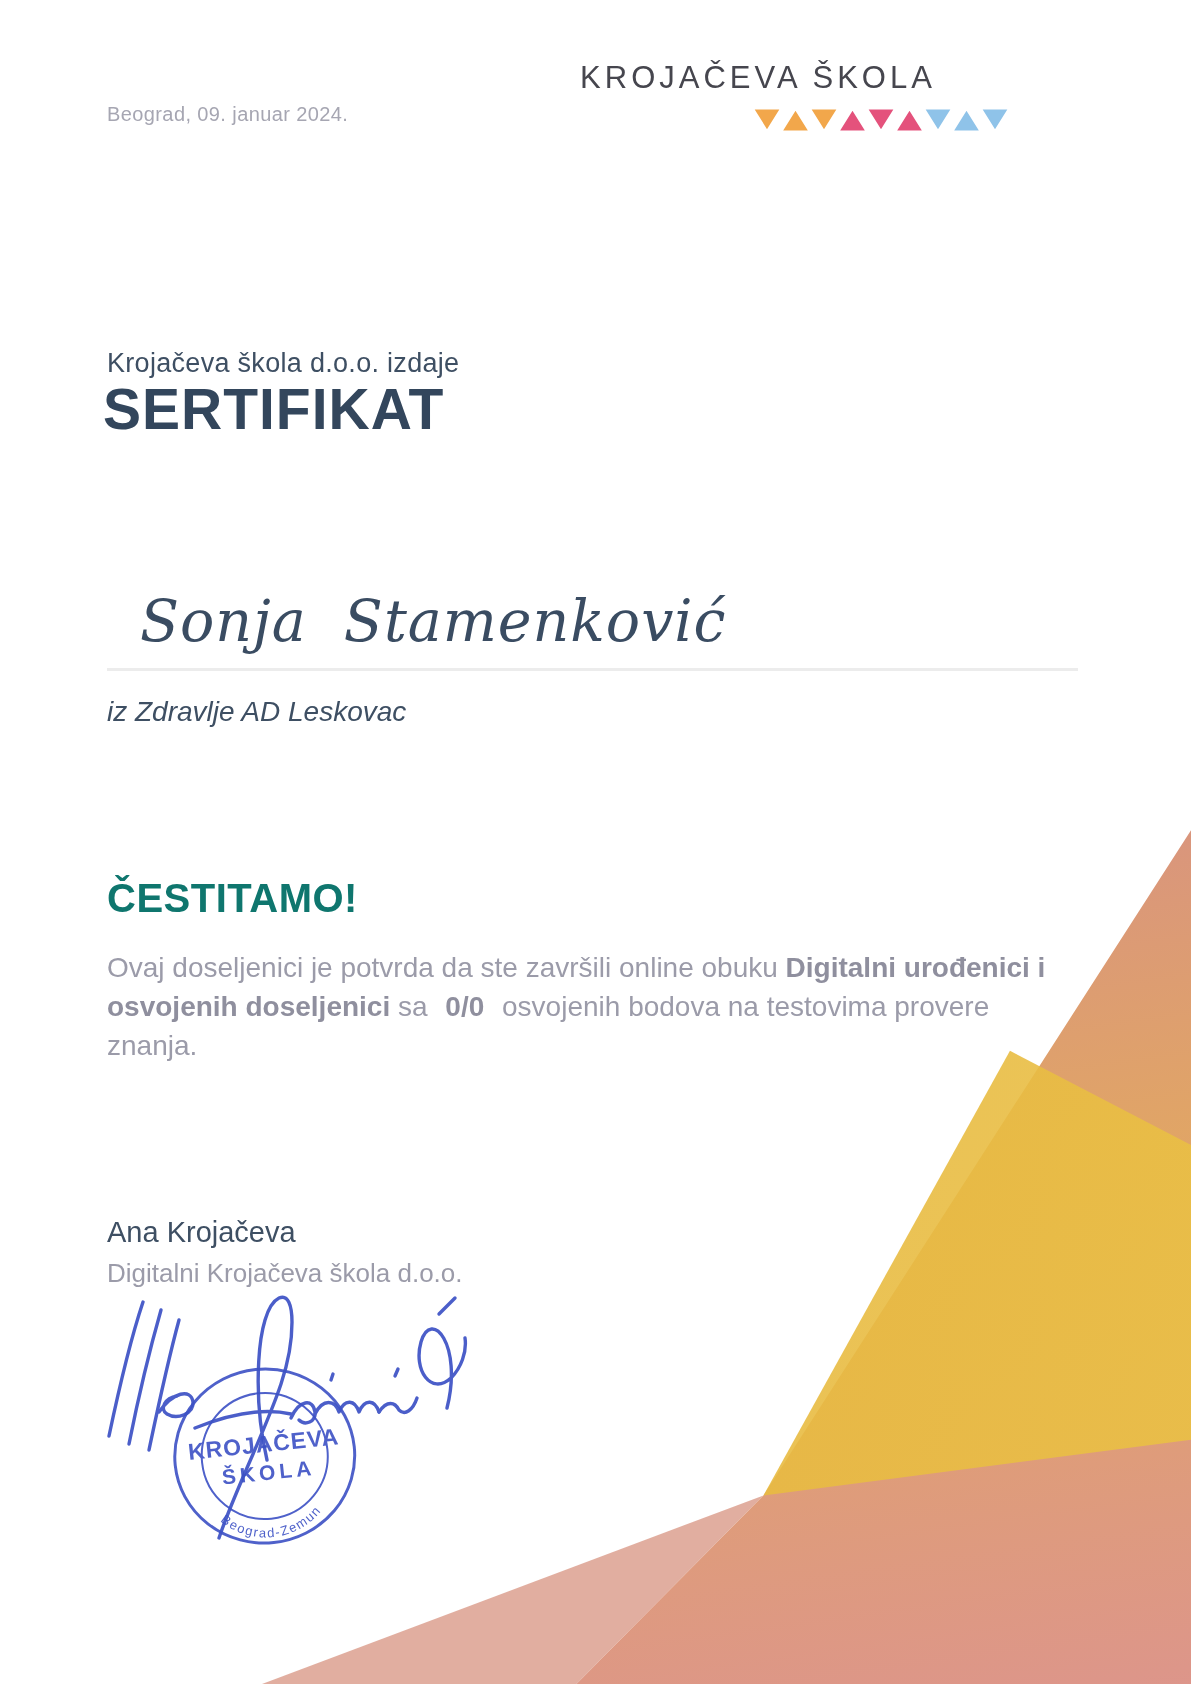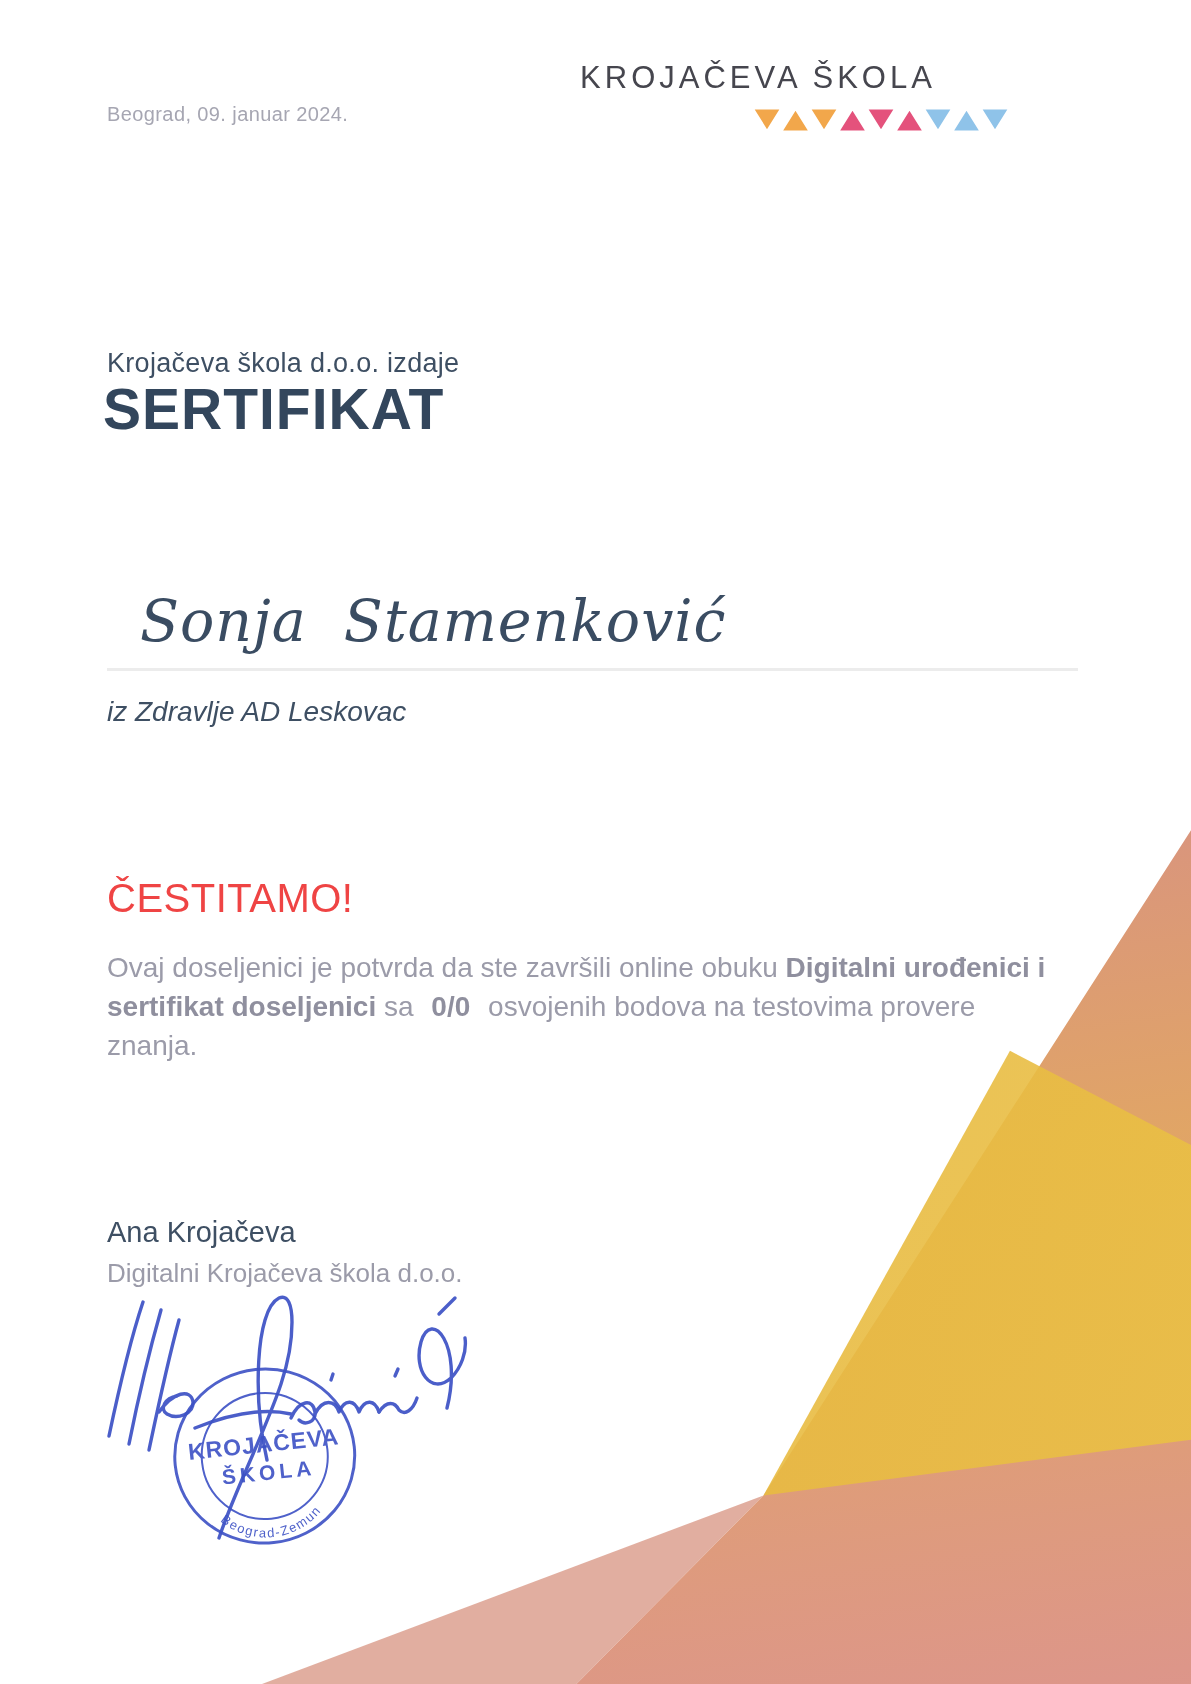--- a/index.html
+++ b/index.html
@@ -47,21 +47,21 @@
   .name { position:absolute; left:107px; top:588px; font-size:57px;
           font-family:"DejaVu Serif", serif; font-style:italic;
           color:#3A4C62; word-spacing:18px; letter-spacing:1px;margin-left:33px; }
   .name-underline { position:absolute; left:107px; top:668px; width:971px;
           height:3px; background:var(--underline_gray); }
   .company { position:absolute; left:107px; top:696px; font-size:28px;
           font-style:italic; font-weight:500; color:var(--slate);text-align:right; }
 
   
   .congrats { position:absolute; left:107px; top:876px; font-size:40px;
-          font-weight:400; letter-spacing:.5px; color:#ef4444; }
+          font-weight:700; letter-spacing:.5px; color:#0f766e; }
   .body-text { position:absolute; left:107px; top:948px; width:1000px;
           font-size:28px; line-height:39px; color:var(--gray_text); }
   .body-text b { font-weight:700; color:var(--gray_bold); }
   .body-text .score { margin:6px 10px; }
 
   
   .signer-name  { position:absolute; left:107px; top:1216px; font-size:29px;
           font-weight:500; color:var(--slate); }
   .signer-title { position:absolute; left:107px; top:1258px; font-size:26px;
           color:var(--gray_text); }
@@ -110,21 +110,21 @@
   <h1 class="title">SERTIFIKAT</h1>
 
   <div class="name">Sonja Stamenković</div>
   <div class="name-underline"></div>
   <div class="company">iz Zdravlje AD Leskovac</div>
 
   <h2 class="congrats">ČESTITAMO!</h2>
 
   <div class="body-text">
     <div><span>Ovaj doseljenici je potvrda da ste završili online obuku </span><b>Digitalni urođenici i</b></div>
-    <div><b>sertifikat doseljenici</b><span> sa </span><b class="score">0/0</b><span> osvojenih bodova na testovima provere</span></div>
+    <div><b>osvojenih doseljenici</b><span> sa </span><b class="score">0/0</b><span> osvojenih bodova na testovima provere</span></div>
     <div><span>znanja.</span></div>
   </div>
 
   <div class="signer-name">Ana Krojačeva</div>
   <div class="signer-title">Digitalni Krojačeva škola d.o.o.</div>
 
   <svg class="signature" viewBox="0 0 380 280" aria-hidden="true">
     <path d="M14 156 C22 118 34 64 48 22"></path>
     <path d="M34 164 C42 124 54 72 66 30"></path>
     <path d="M54 170 C62 132 72 84 84 40"></path>

